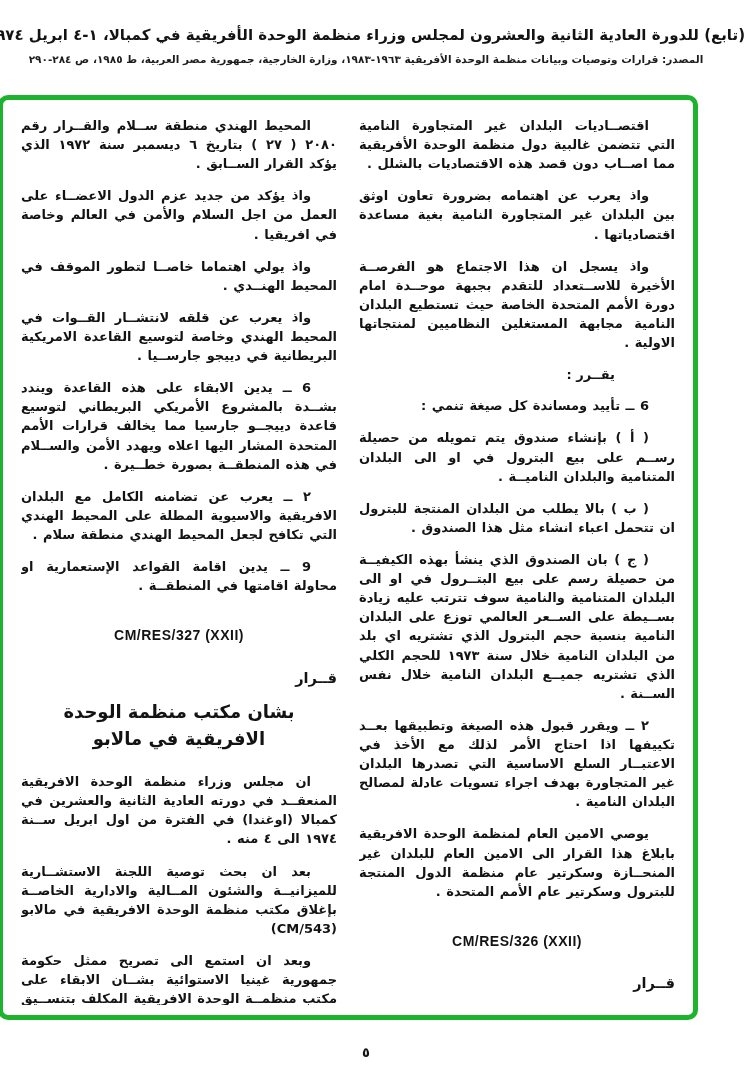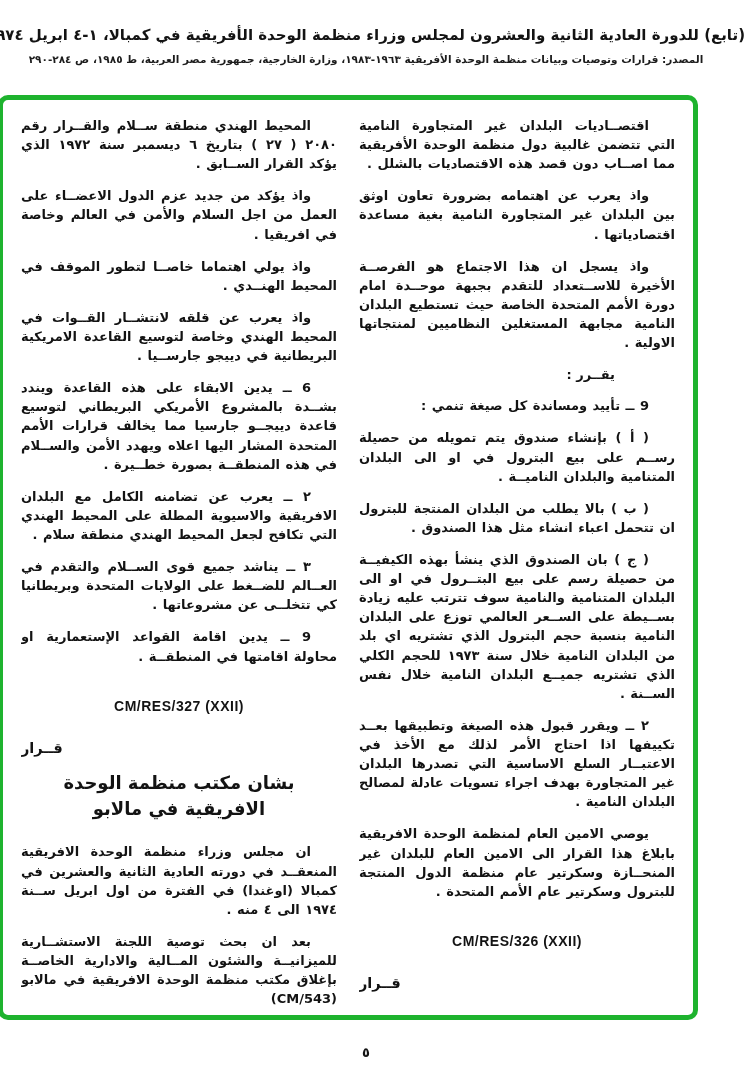--- a/index.html
+++ b/index.html
@@ -76,21 +76,21 @@
   }
   .block-resnum {
     direction: ltr;
     text-align: center;
     font-family: "Liberation Sans", sans-serif;
     font-size: 14px;
     letter-spacing: 0.5px;
     margin: 30px 0 22px 0;
   }
   .block-title {
-    text-align: left;
+    text-align: right;
     font-size: 14.5px;
     margin: 0 0 10px 0;
   }
   .block-subtitle {
     text-align: center;
     font-size: 18px;
     margin: 0 0 20px 0;
   }
   .page-number {
     position: absolute;
@@ -112,38 +112,37 @@
     <div class="header-line2">المصدر: قرارات وتوصيات وبيانات منظمة الوحدة الأفريقية ١٩٦٣-١٩٨٣، وزارة الخارجية، جمهورية مصر العربية، ط ١٩٨٥، ص ٢٨٤-٢٩٠</div>
   </div>
 
   <div class="green-box" style="border-color: rgb(30, 179, 46);">
     <div class="columns">
       <div class="col col-right">
           <div class="block block-para">اقتصــاديات البلدان غير المتجاورة النامية التي تتضمن غالبية دول منظمة الوحدة الأفريقية مما اصــاب دون قصد هذه الاقتصاديات بالشلل .</div>
           <div class="block block-para">واذ يعرب عن اهتمامه بضرورة تعاون اوثق بين البلدان غير المتجاورة النامية بغية مساعدة اقتصادياتها .</div>
           <div class="block block-para">واذ يسجل ان هذا الاجتماع هو الفرصــة الأخيرة للاســتعداد للتقدم بجبهة موحــدة امام دورة الأمم المتحدة الخاصة حيث تستطيع البلدان النامية مجابهة المستغلين النظاميين لمنتجاتها الاولية .</div>
           <div class="block block-decides">يقــرر :</div>
-          <div class="block block-para">9 ــ تأييد ومساندة كل صيغة تنمي :</div>
+          <div class="block block-para">6 ــ تأييد ومساندة كل صيغة تنمي :</div>
           <div class="block block-para">( أ ) بإنشاء صندوق يتم تمويله من حصيلة رســم على بيع البترول في او الى البلدان المتنامية والبلدان الناميــة .</div>
           <div class="block block-para">( ب ) بالا يطلب من البلدان المنتجة للبترول ان تتحمل اعباء انشاء مثل هذا الصندوق .</div>
           <div class="block block-para">( ج ) بان الصندوق الذي ينشأ بهذه الكيفيــة من حصيلة رسم على بيع البتــرول في او الى البلدان المتنامية والنامية سوف تترتب عليه زيادة بســيطة على الســعر العالمي توزع على البلدان النامية بنسبة حجم البترول الذي تشتريه اي بلد من البلدان النامية خلال سنة ١٩٧٣ للحجم الكلي الذي تشتريه جميــع البلدان النامية خلال نفس الســنة .</div>
           <div class="block block-para">٢ ــ ويقرر قبول هذه الصيغة وتطبيقها بعــد تكييفها اذا احتاج الأمر لذلك مع الأخذ في الاعتبــار السلع الاساسية التي تصدرها البلدان غير المتجاورة بهدف اجراء تسويات عادلة لمصالح البلدان النامية .</div>
           <div class="block block-para">يوصي الامين العام لمنظمة الوحدة الافريقية بابلاغ هذا القرار الى الامين العام للبلدان غير المنحــازة وسكرتير عام منظمة الدول المنتجة للبترول وسكرتير عام الأمم المتحدة .</div>
           <div class="block block-resnum">CM/RES/326 (XXII)</div>
           <div class="block block-title">قــرار</div>
           <div class="block block-subtitle">عن المحيط الهندي ــ منطقة ســلام</div>
         </div>
       <div class="col col-left">
           <div class="block block-para">المحيط الهندي منطقة ســلام والقــرار رقم ٢٠٨٠ ( ٢٧ ) بتاريخ ٦ ديسمبر سنة ١٩٧٢ الذي يؤكد القرار الســابق .</div>
           <div class="block block-para">واذ يؤكد من جديد عزم الدول الاعضــاء على العمل من اجل السلام والأمن في العالم وخاصة في افريقيا .</div>
           <div class="block block-para">واذ يولي اهتماما خاصــا لتطور الموقف في المحيط الهنــدي .</div>
           <div class="block block-para">واذ يعرب عن قلقه لانتشــار القــوات في المحيط الهندي وخاصة لتوسيع القاعدة الامريكية البريطانية في دييجو جارســيا .</div>
           <div class="block block-para">6 ــ يدين الابقاء على هذه القاعدة ويندد بشــدة بالمشروع الأمريكي البريطاني لتوسيع قاعدة دييجــو جارسيا مما يخالف قرارات الأمم المتحدة المشار اليها اعلاه ويهدد الأمن والســلام في هذه المنطقــة بصورة خطــيرة .</div>
           <div class="block block-para">٢ ــ يعرب عن تضامنه الكامل مع البلدان الافريقية والاسيوية المطلة على المحيط الهندي التي تكافح لجعل المحيط الهندي منطقة سلام .</div>
-          <div class="block block-para">٣ ــ يناشد جميع قوى الســلام والتقدم في العــالم للضــغط على الولايات المتحدة وبريطانيا كي تتخلــى عن مشروعاتها .</div>
           <div class="block block-para">9 ــ يدين اقامة القواعد الإستعمارية او محاولة اقامتها في المنطقــة .</div>
           <div class="block block-resnum">CM/RES/327 (XXII)</div>
           <div class="block block-title">قــرار</div>
           <div class="block block-subtitle">بشان مكتب منظمة الوحدة الافريقية في مالابو</div>
           <div class="block block-para">ان مجلس وزراء منظمة الوحدة الافريقية المنعقــد في دورته العادية الثانية والعشرين في كمبالا (اوغندا) في الفترة من اول ابريل ســنة ١٩٧٤ الى ٤ منه .</div>
           <div class="block block-para">بعد ان بحث توصية اللجنة الاستشــارية للميزانيــة والشئون المــالية والادارية الخاصــة بإغلاق مكتب منظمة الوحدة الافريقية في مالابو (CM/543)</div>
           <div class="block block-para">وبعد ان استمع الى تصريح ممثل حكومة جمهورية غينيا الاستوائية بشــان الابقاء على مكتب منظمــة الوحدة الافريقية المكلف بتنســيق المعــونة لغينيــا الاستوائية .</div>
         </div>
     </div>
   </div>

